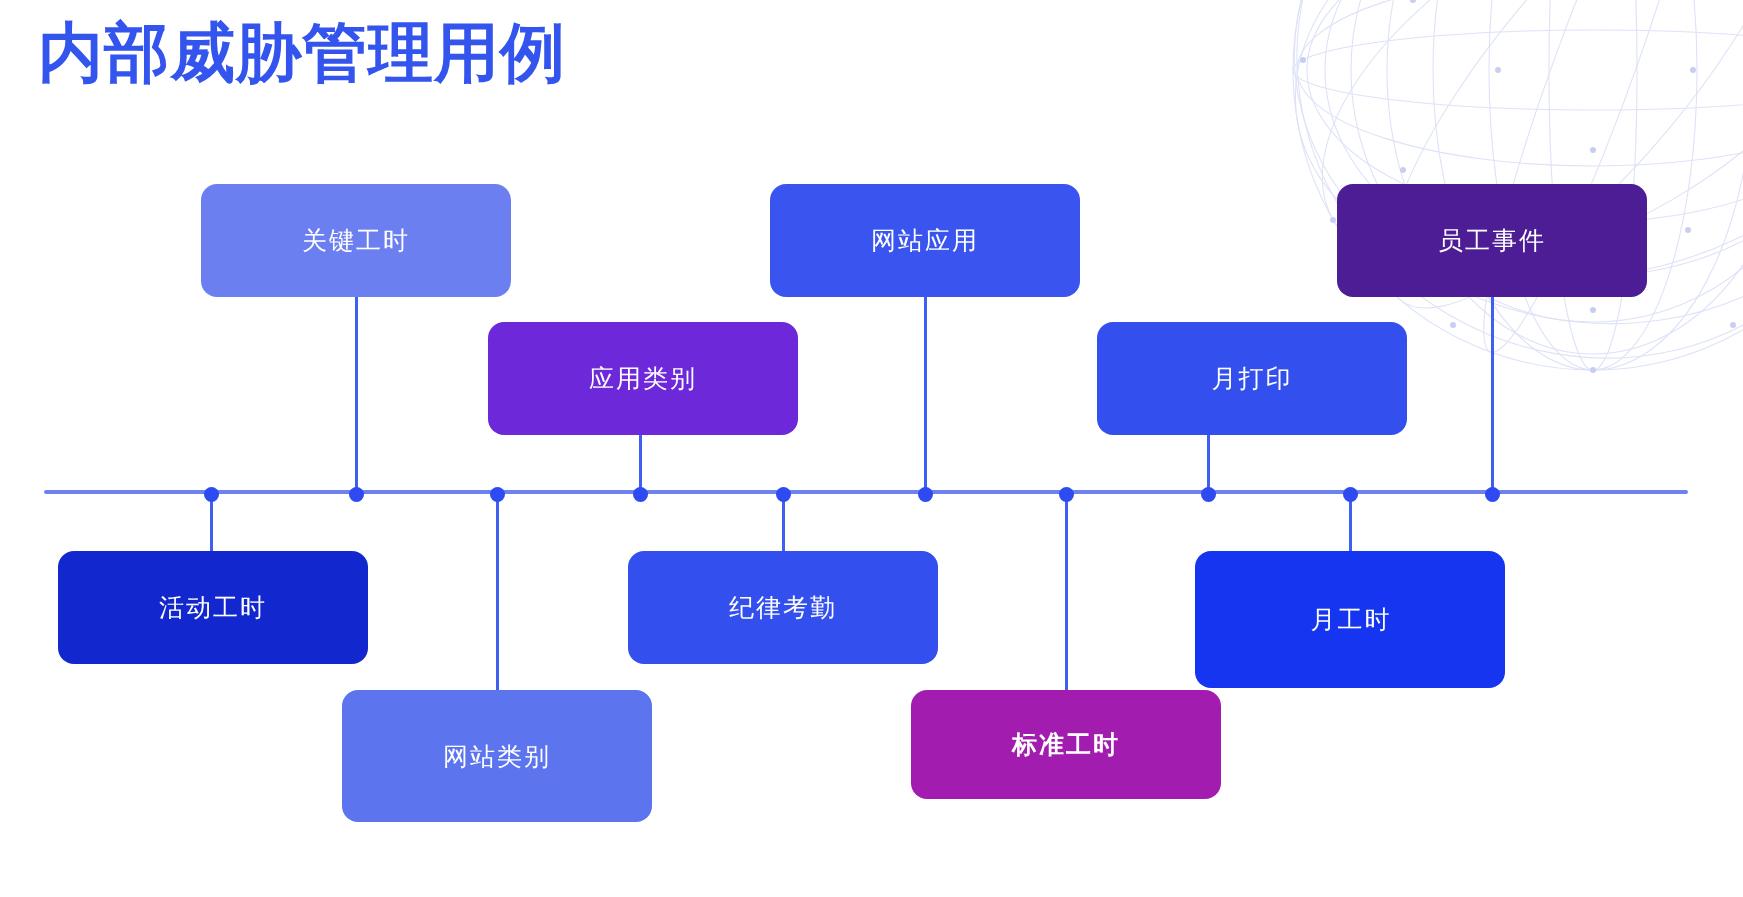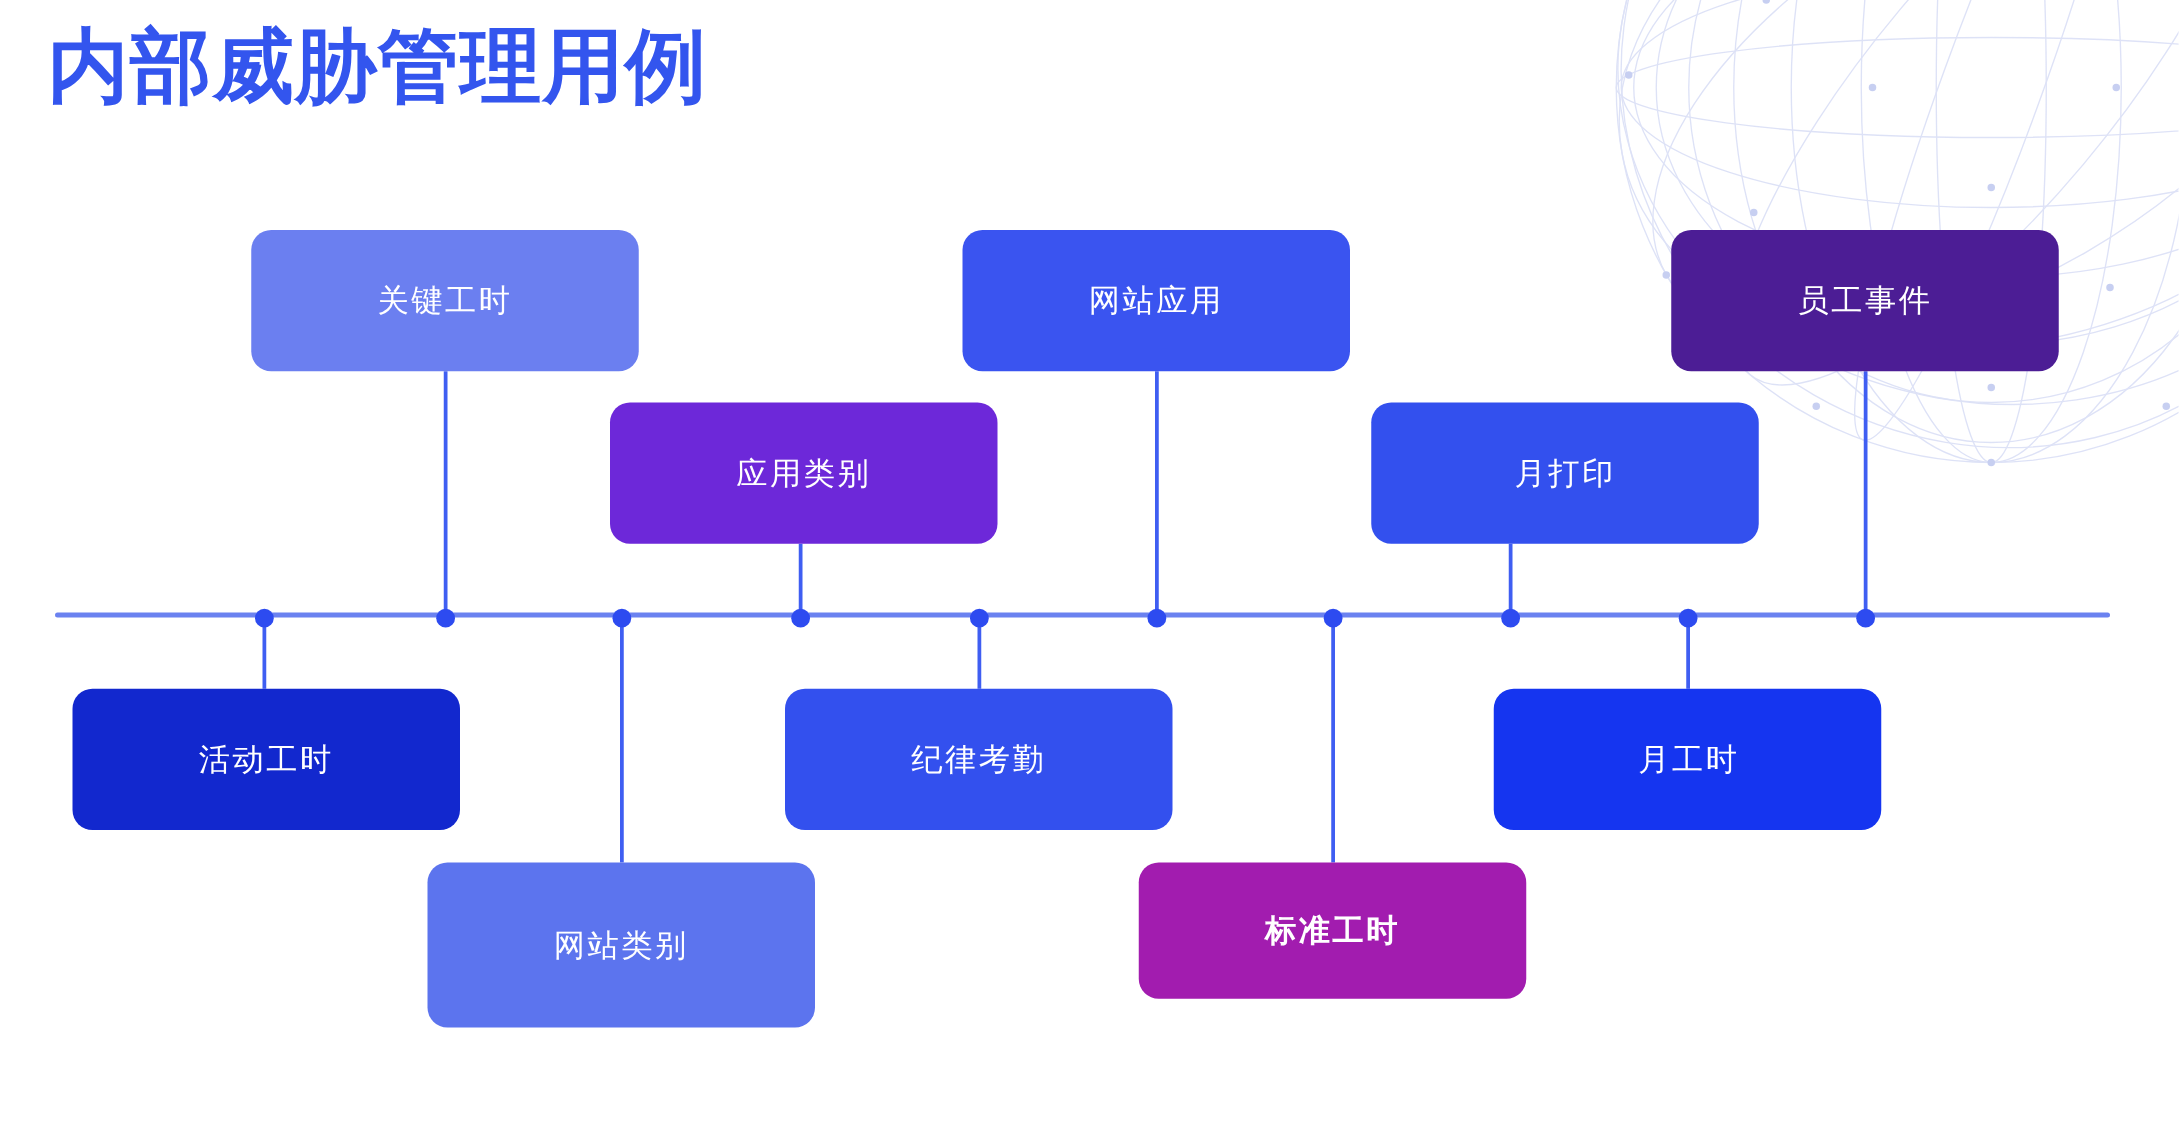--- a/index.html
+++ b/index.html
@@ -194,21 +194,21 @@
       </div>
       <div class="node-box" style="left: 770px; top: 184px; width: 310px; height: 113px; background: rgb(58, 84, 240);">
         <span class="node-label">网站应用</span>
       </div>
       <div class="node-box" style="left: 911px; top: 690px; width: 310px; height: 109px; background: #a21caf; font-weight: bold;">
         <span class="node-label">标准工时</span>
       </div>
       <div class="node-box" style="left: 1053px; top: 322px; width: 310px; height: 113px; background: rgb(51, 80, 238); margin-left: 44px;">
         <span class="node-label">月打印</span>
       </div>
-      <div class="node-box" style="left: 1195px; top: 551px; width: 310px; height: 113px; background: rgb(21, 53, 240); padding-left: 12px;">
+      <div class="node-box" style="left: 1195px; top: 551px; width: 310px; height: 137px; background: rgb(21, 53, 240); padding-left: 12px;">
         <span class="node-label">月工时</span>
       </div>
       <div class="node-box" style="left: 1337px; top: 184px; width: 310px; height: 113px; background: #4c1d95;">
         <span class="node-label">员工事件</span>
       </div>
     </div>
 
 </div>
 
 </body></html>

